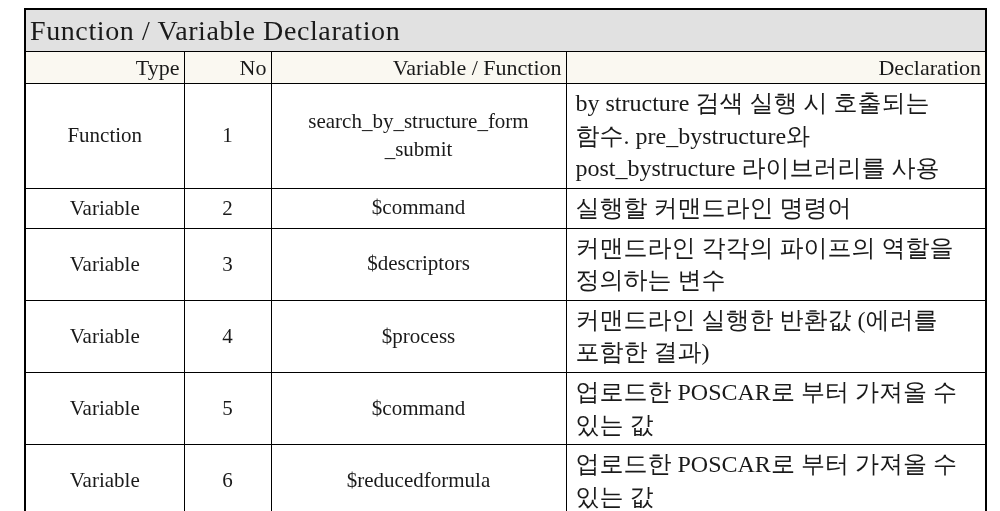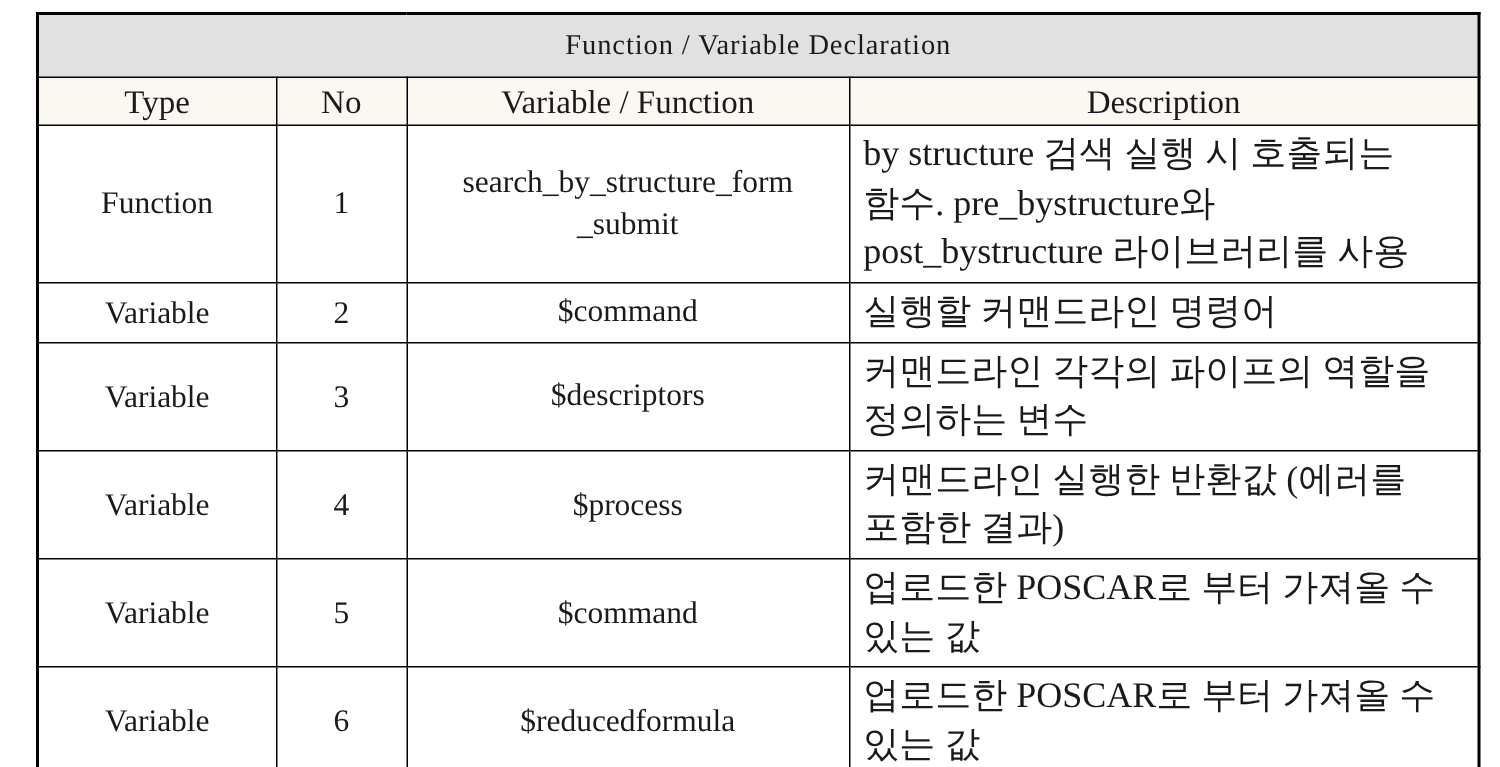--- a/index.html
+++ b/index.html
@@ -34,31 +34,31 @@
   table.decl-table td {
     border: 1px solid #000000;
     vertical-align: middle;
     background: #ffffff;
     padding: 0;
   }
 
   
   .title-cell {
     background: #e1e1e1 !important;
-    text-align: center;
-    font-size: 19px;
+    text-align: left;
+    font-size: 28px;
     letter-spacing: 0.6px;
     height: 41px;
     padding: 0 4px !important;
   }
 
   
   .col-head {
     background: #faf8f1 !important;
-    text-align: center;
+    text-align: right;
     font-size: 22px;
     height: 31px;
     padding: 0 4px !important;
   }
 
   
   .c-type, .c-no, .c-var {
     text-align: center;
     font-size: 21px;
     padding: 0 6px !important;
@@ -95,21 +95,21 @@
       <col class="col-desc">
     </colgroup>
     <tbody>
       <tr>
         <td class="title-cell" colspan="4">Function / Variable Declaration</td>
       </tr>
       <tr>
         <td class="col-head">Type</td>
         <td class="col-head">No</td>
         <td class="col-head">Variable / Function</td>
-        <td class="col-head">Description</td>
+        <td class="col-head">Declaration</td>
       </tr>
 
       <tr>
         <td class="c-type">Function</td>
         <td class="c-no">1</td>
         <td class="c-var">
             <span class="line">search_by_structure_form</span>
             <span class="line">_submit</span>
           </td>
         <td class="c-desc">

